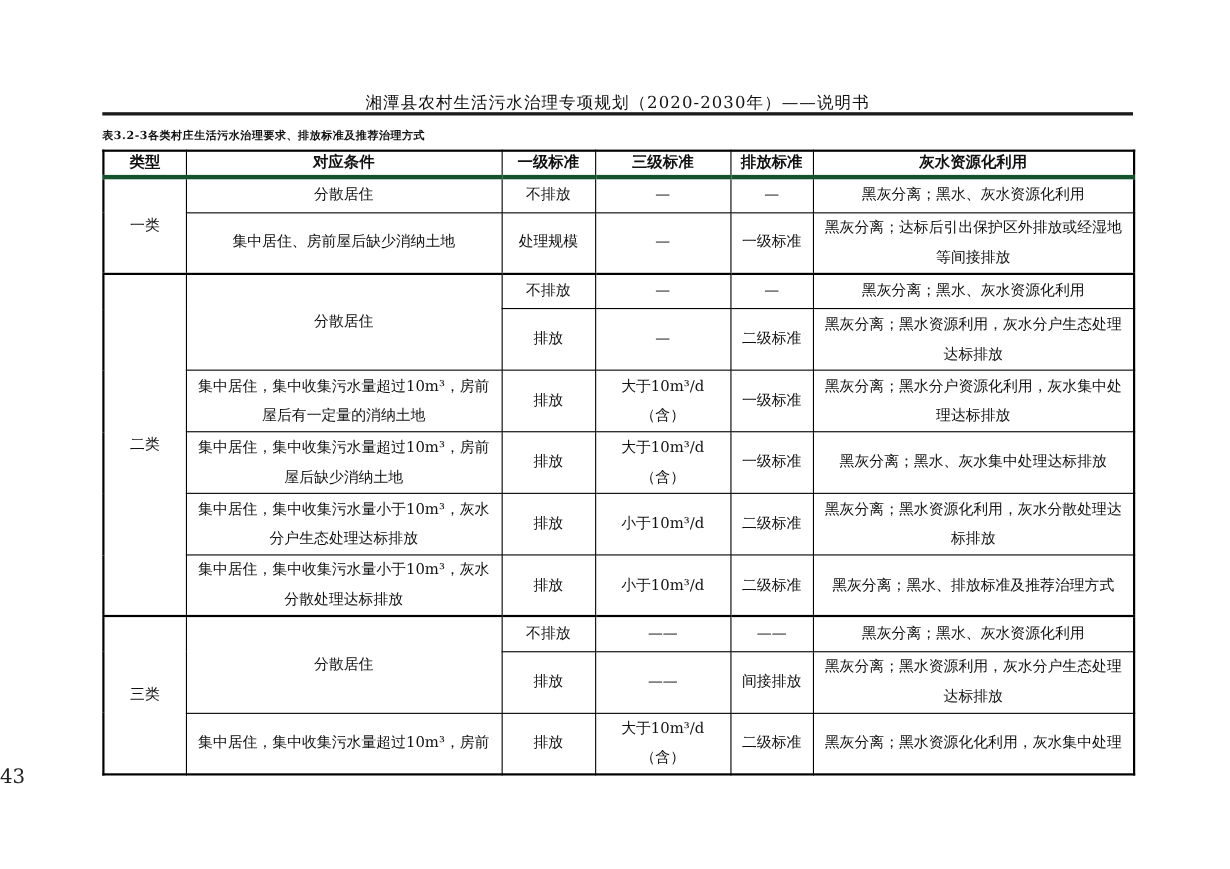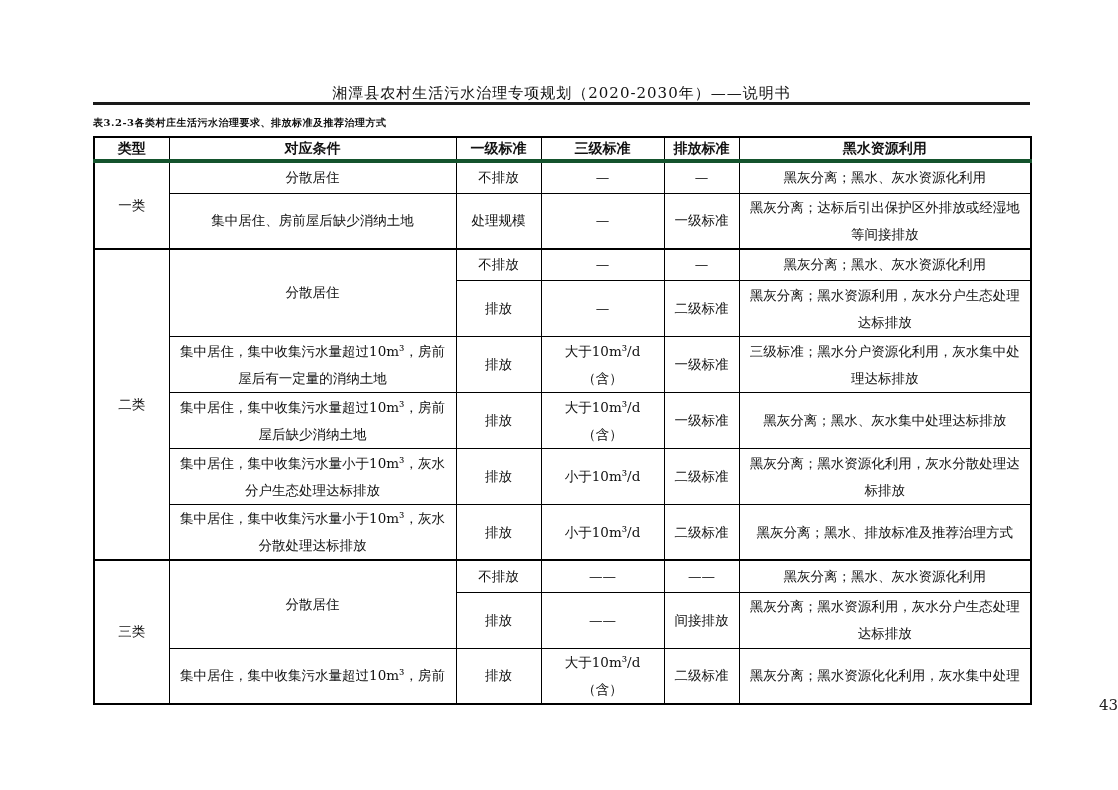--- a/index.html
+++ b/index.html
@@ -64,22 +64,22 @@
   }
   .req-table tr.group-start > td { border-top: 2px solid #000; }
   .h-header { height: 24px; }
   .h30 { height: 30px; }
   .h32 { height: 32px; }
   .h49 { height: 49px; }
   .h56 { height: 56px; }
   .page-number {
     position: absolute;
     top: 696px; left: 0; width: 1118px;
-    text-align: right;
-    font-size: 15px;
+    text-align: left;
+    font-size: 18px;
     color: #222;
   }
 </style>
 </head>
 <body>
 
 <div class="page">
 
   <div class="page-header">湘潭县农村生活污水治理专项规划（2020-2030年）——说明书</div>
   <div class="header-rule"></div>
@@ -94,21 +94,21 @@
       <col style="width:75px">
       <col style="width:292px">
     </colgroup>
     <thead>
       <tr class="h-header">
         <th>类型</th>
         <th>对应条件</th>
         <th>一级标准</th>
         <th>三级标准</th>
         <th>排放标准</th>
-        <th>黑水资源利用</th>
+        <th>灰水资源化利用</th>
       </tr>
     </thead>
     <tbody>
 
       <tr class="h32">
         <td rowspan="2">一类</td>
         <td>分散居住</td>
         <td>不排放</td>
         <td>—</td>
         <td>—</td>
@@ -134,21 +134,21 @@
         <td>排放</td>
         <td>—</td>
         <td>二级标准</td>
         <td>黑灰分离；黑水资源利用，灰水分户生态处理达标排放</td>
       </tr>
       <tr class="h56">
         <td>集中居住，集中收集污水量超过10m³，房前屋后有一定量的消纳土地</td>
         <td>排放</td>
         <td>大于10m³/d（含）</td>
         <td>一级标准</td>
-        <td>三级标准；黑水分户资源化利用，灰水集中处理达标排放</td>
+        <td>黑灰分离；黑水分户资源化利用，灰水集中处理达标排放</td>
       </tr>
       <tr class="h56">
         <td>集中居住，集中收集污水量超过10m³，房前屋后缺少消纳土地</td>
         <td>排放</td>
         <td>大于10m³/d（含）</td>
         <td>一级标准</td>
         <td>黑灰分离；黑水、灰水集中处理达标排放</td>
       </tr>
       <tr class="h56">
         <td>集中居住，集中收集污水量小于10m³，灰水分户生态处理达标排放</td>

